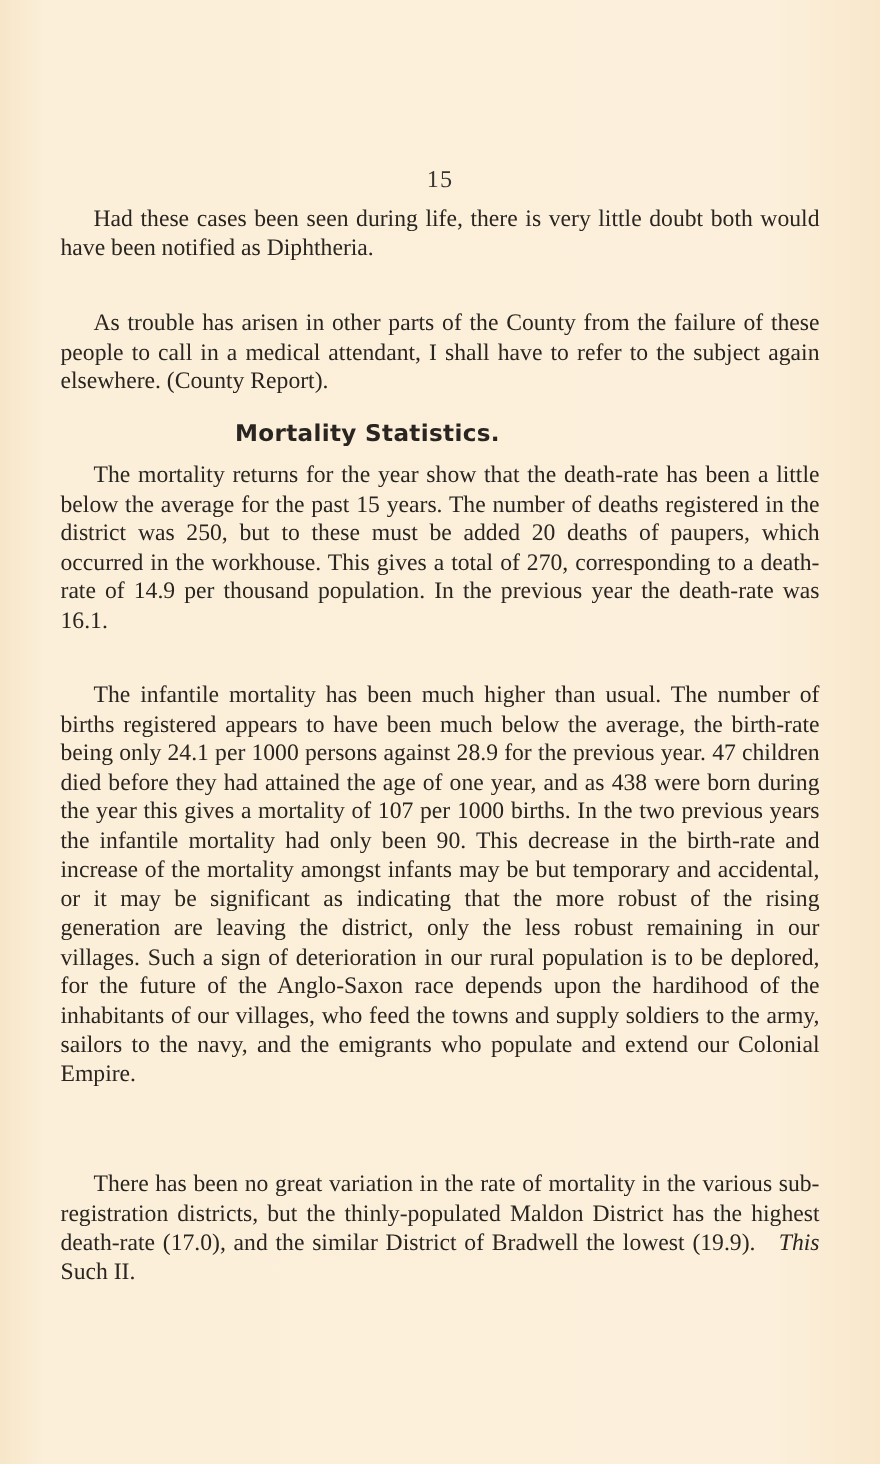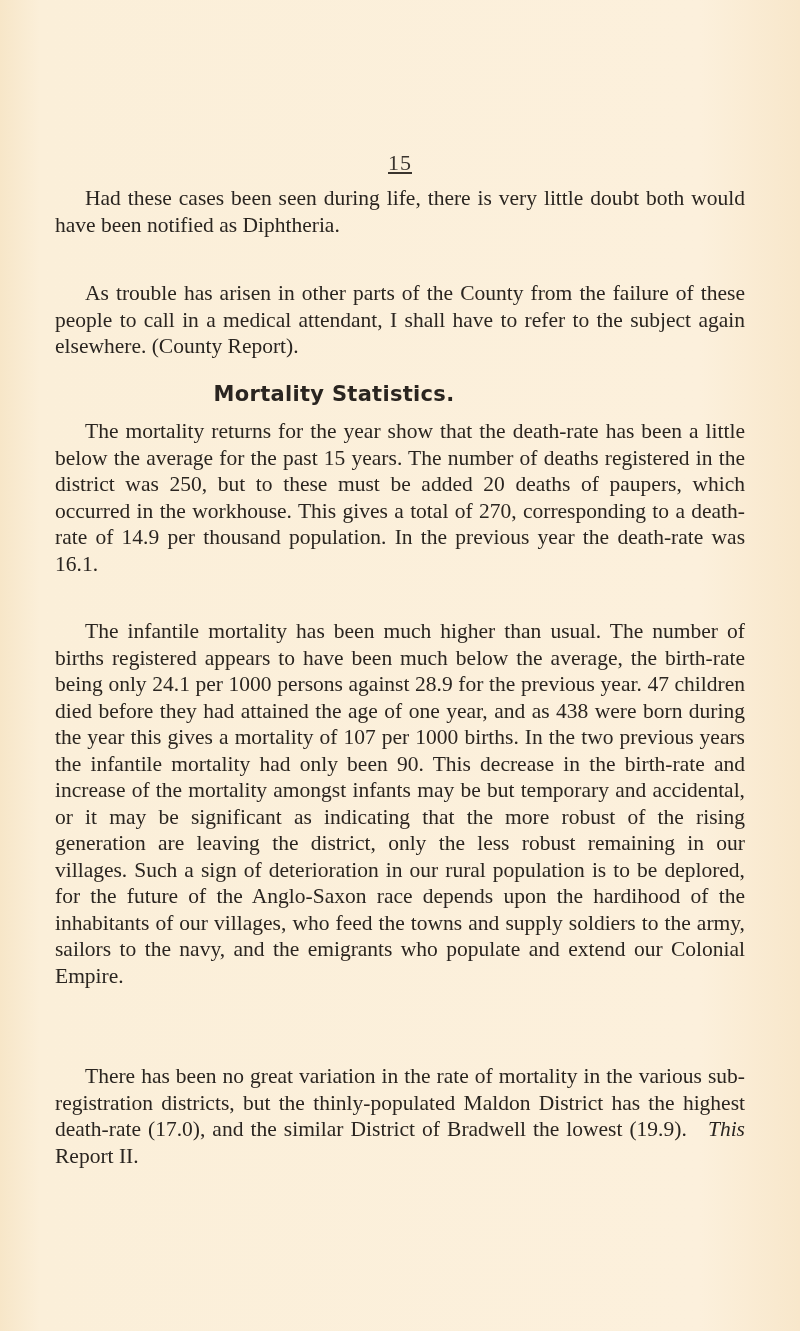--- a/index.html
+++ b/index.html
@@ -6,21 +6,21 @@
   body {
     width: 800px; height: 1331px; overflow: hidden;
     background: #fbeed6;
     background-image: linear-gradient(90deg, #f7e6c8 0px, #fbefd9 40px, #fcf0dc 700px, #f8e7cb 800px);
     font-family: "Liberation Serif", "DejaVu Serif", serif;
     color: #2a2520;
   }
   .page { position: relative; width: 800px; height: 1331px; }
   .page-number {
     position: absolute; top: 150px; left: 0; width: 800px;
-    text-align: center; font-size: 22px; letter-spacing: 1px; color: #3a342e; text-decoration: underline;
+    text-align: center; font-size: 22px; letter-spacing: 1px; color: #3a342e;
   }
   .para {
     position: absolute; left: 55px; width: 690px;
     font-size: 21.5px; line-height: 26.5px; text-align: justify;
     text-align-last: left; margin: 0;
   }
   .para .first-line-indent { display: inline-block; width: 30px; }
   .heading {
     position: absolute; top: 382px; left: 0; width: 668px;
     text-align: center; font-family: "DejaVu Sans", "Liberation Sans", sans-serif;
@@ -38,15 +38,15 @@
   <p class="para" style="top:280px;"><span class="first-line-indent"></span><span>As trouble has arisen in other parts of the County from the failure of these people to call in a medical attendant, I shall have to refer to the subject again elsewhere. (County Report).</span></p>
 
   <p class="para" style="top:185px;"><span class="first-line-indent"></span><span>Had these cases been seen during life, there is very little doubt both would have been notified as Diphtheria.</span></p>
 
   <div class="heading">Mortality Statistics.</div>
 
   <p class="para" style="top:418px;"><span class="first-line-indent"></span><span>The mortality returns for the year show that the death-rate has been a little below the average for the past 15 years. The number of deaths registered in the district was 250, but to these must be added 20 deaths of paupers, which occurred in the workhouse. This gives a total of 270, corresponding to a death-rate of 14.9 per thousand population. In the previous year the death-rate was 16.1.</span></p>
 
   <p class="para" style="top:618px;"><span class="first-line-indent"></span><span>The infantile mortality has been much higher than usual. The number of births registered appears to have been much below the average, the birth-rate being only 24.1 per 1000 persons against 28.9 for the previous year. 47 children died before they had attained the age of one year, and as 438 were born during the year this gives a mortality of 107 per 1000 births. In the two previous years the infantile mortality had only been 90. This decrease in the birth-rate and increase of the mortality amongst infants may be but temporary and accidental, or it may be significant as indicating that the more robust of the rising generation are leaving the district, only the less robust remaining in our villages. Such a sign of deterioration in our rural population is to be deplored, for the future of the Anglo-Saxon race depends upon the hardihood of the inhabitants of our villages, who feed the towns and supply soldiers to the army, sailors to the navy, and the emigrants who populate and extend our Colonial Empire.</span></p>
 
-  <p class="para" style="top:1063px;"><span class="first-line-indent"></span><span>There has been no great variation in the rate of mortality in the various sub-registration districts, but the thinly-populated Maldon District has the highest death-rate (17.0), and the similar District of Bradwell the lowest (19.9).</span>&nbsp;&nbsp;&nbsp;<span class="italic">This</span> <span>Report II.</span></p>
+  <p class="para" style="top:1063px;"><span class="first-line-indent"></span><span>There has been no great variation in the rate of mortality in the various sub-registration districts, but the thinly-populated Maldon District has the highest death-rate (17.0), and the similar District of Bradwell the lowest (19.9).</span>&nbsp;&nbsp;&nbsp;<span class="italic">This</span> <span>Such II.</span></p>
 
 </div>
 
 </body></html>

